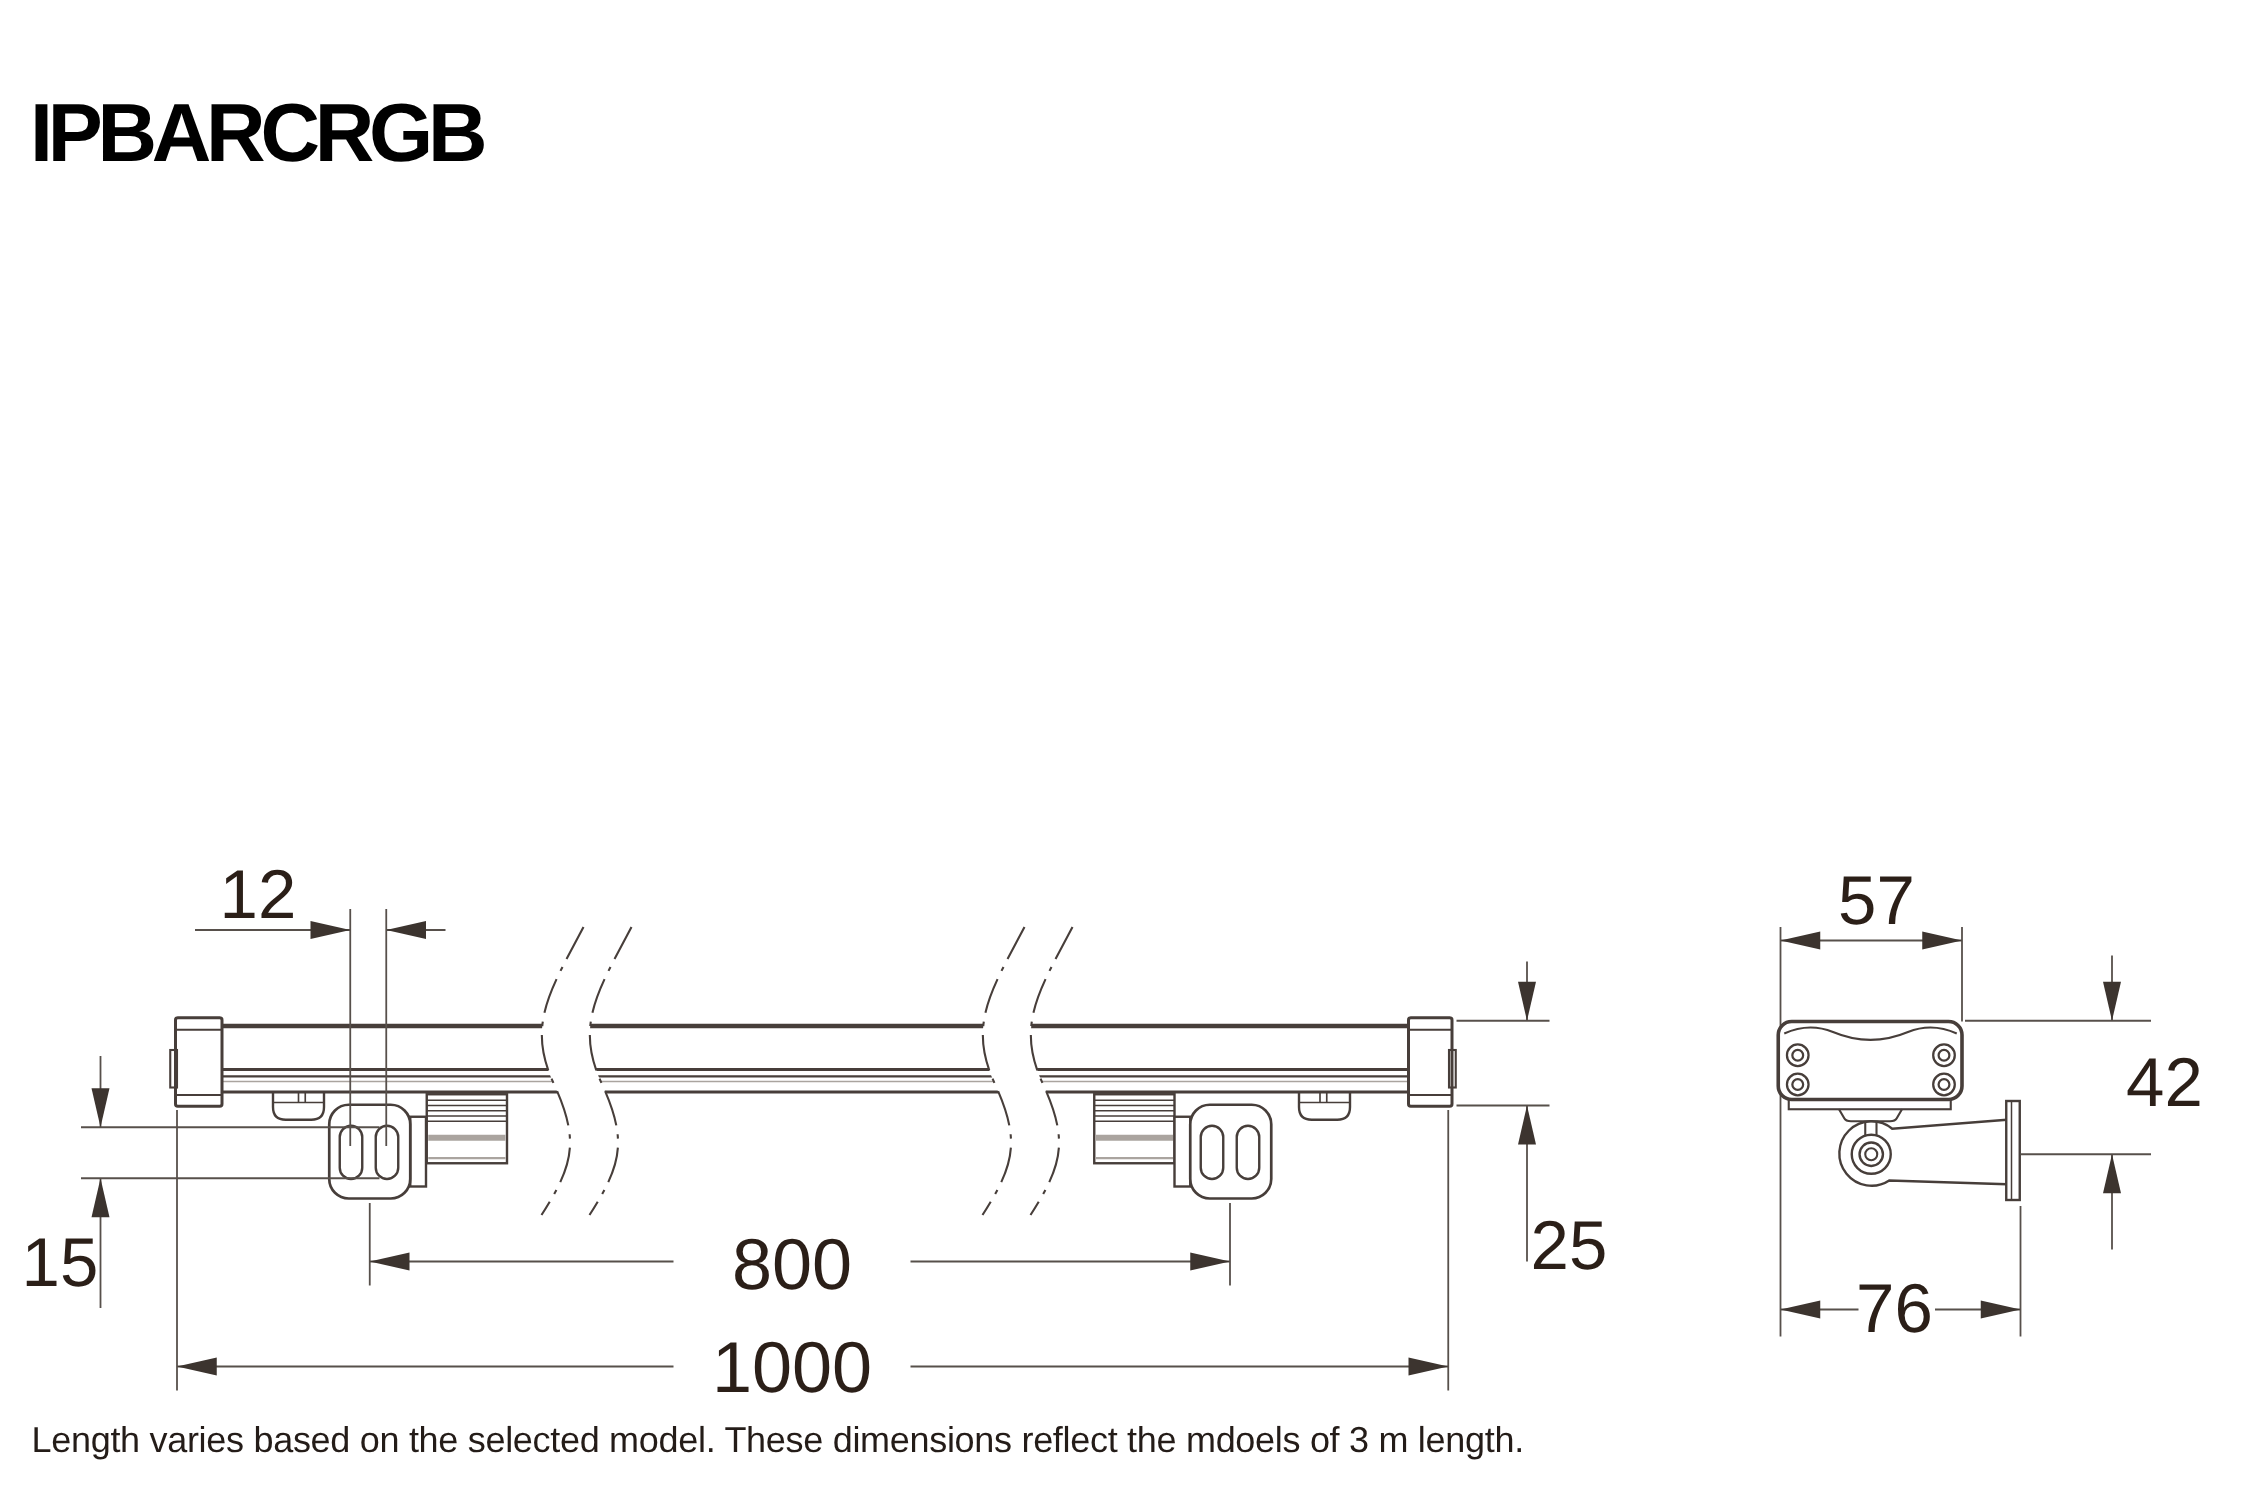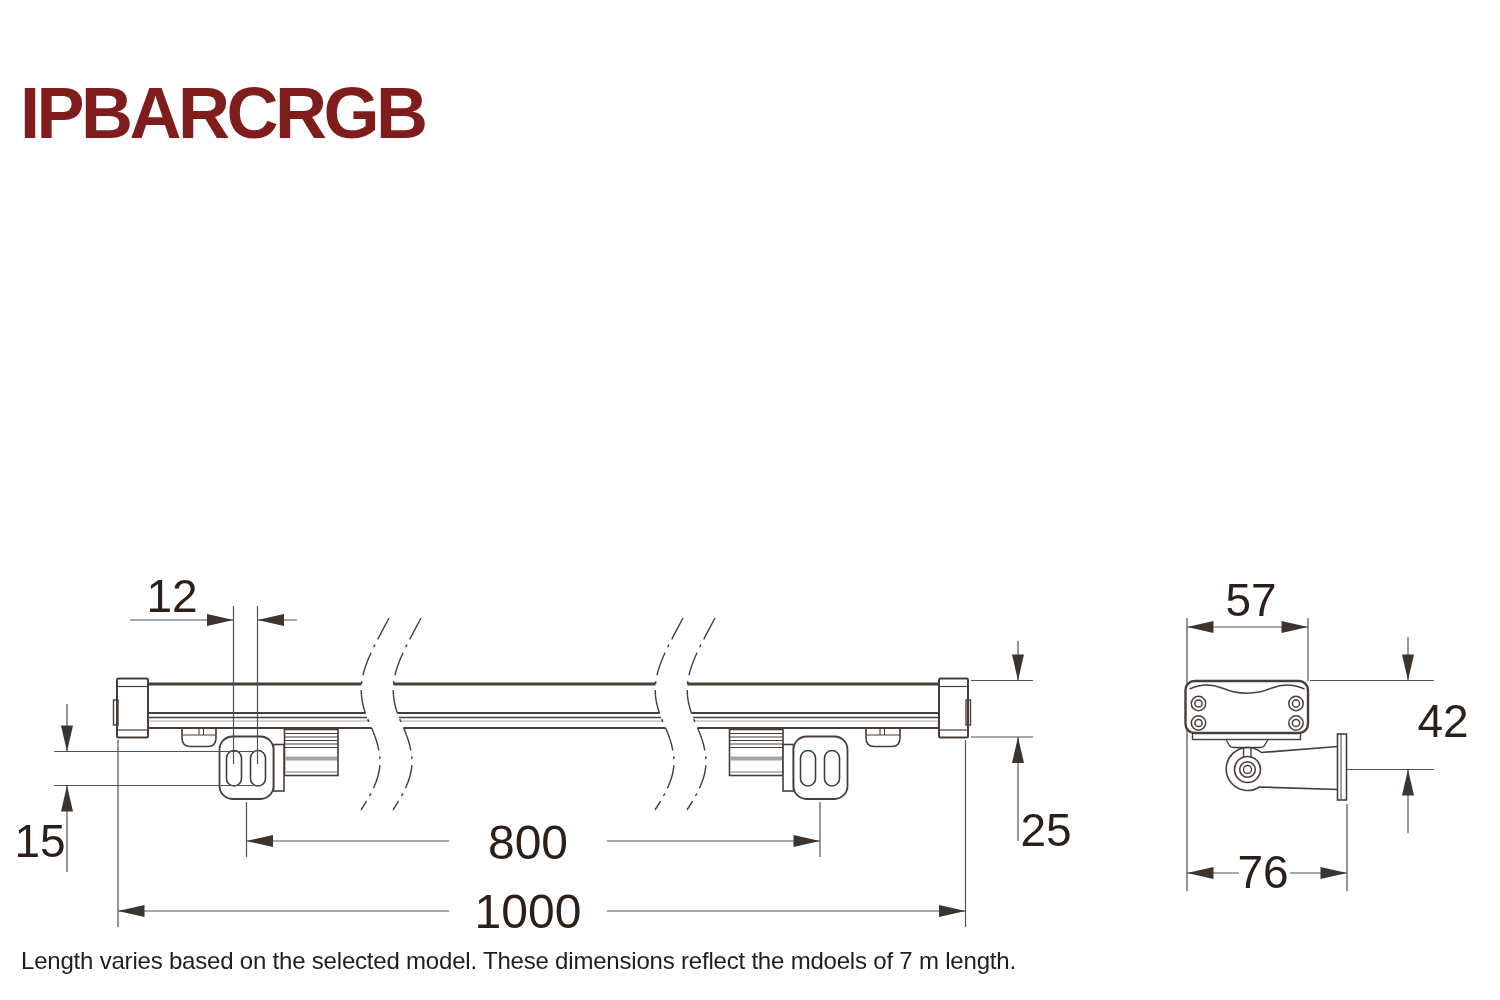--- a/index.html
+++ b/index.html
@@ -1,19 +1,19 @@
 <!DOCTYPE html>
 <html><head>
 <meta charset="utf-8">
 <style>
   html,body{margin:0;padding:0;background:#fff;}
   body{width:1500px;height:1000px;position:relative;overflow:hidden;
        font-family:"Liberation Sans", sans-serif;}
-  .page-title{position:absolute;left:20px;top:72px;margin:0;
-       font-size:72px;font-weight:700;letter-spacing:-3.5px;color:#7f1d1d;}
+  .page-title{position:absolute;left:20px;top:56px;margin:0;
+       font-size:55px;font-weight:700;letter-spacing:-3.5px;color:#000000;}
   .caption{position:absolute;left:21px;top:947px;margin:0;
        font-size:24px;letter-spacing:-0.2px;color:#241c18;}
   svg.drawing{position:absolute;left:0;top:0;}
   svg text{font-family:"Liberation Sans", sans-serif;fill:#2b1f18;}
   .dim{font-size:46px;}
   .dim-lg{font-size:48px;}
   .ol{stroke:#473e3a;fill:none;}          
   .olw{stroke:#473e3a;fill:#ffffff;}      
   .dl{stroke:#57504b;stroke-width:1.2;fill:none;}  
   .ar{fill:#3c342f;stroke:none;}          
@@ -225,13 +225,13 @@
       <line class="dl" x1="1347" y1="804" x2="1347" y2="891"></line>
       <line class="dl" x1="1187" y1="873" x2="1239" y2="873"></line>
       <line class="dl" x1="1290" y1="873" x2="1347" y2="873"></line>
       <polygon class="ar" points="1187,873 1213.5,867 1213.5,879"></polygon>
       <polygon class="ar" points="1347,873 1320.5,867 1320.5,879"></polygon>
       <text class="dim" x="1263" y="888" text-anchor="middle">76</text>
     </g>
   </g>
 </svg>
 
-<p class="caption">Length varies based on the selected model. These dimensions reflect the mdoels of 7 m length.</p>
+<p class="caption">Length varies based on the selected model. These dimensions reflect the mdoels of 3 m length.</p>
 
 </body></html>

